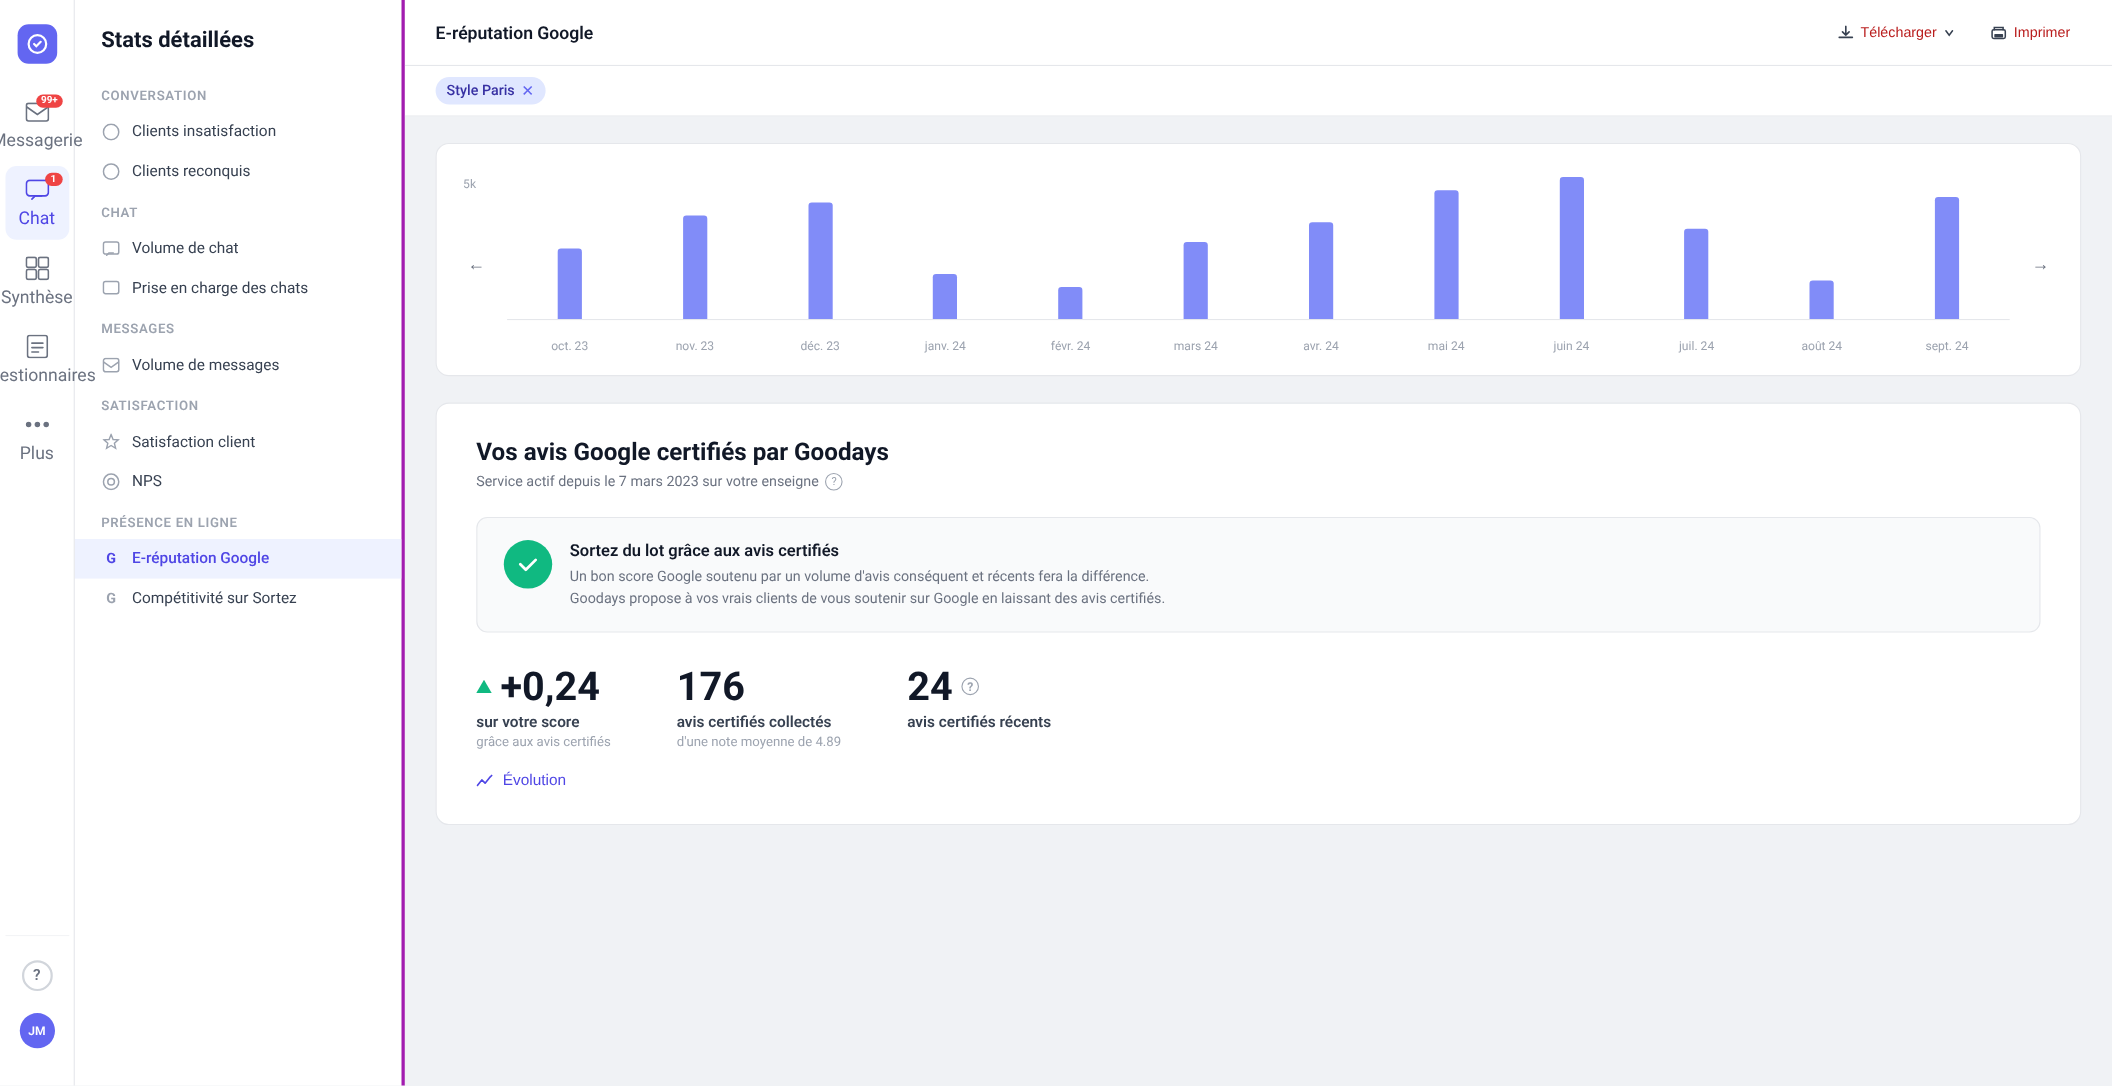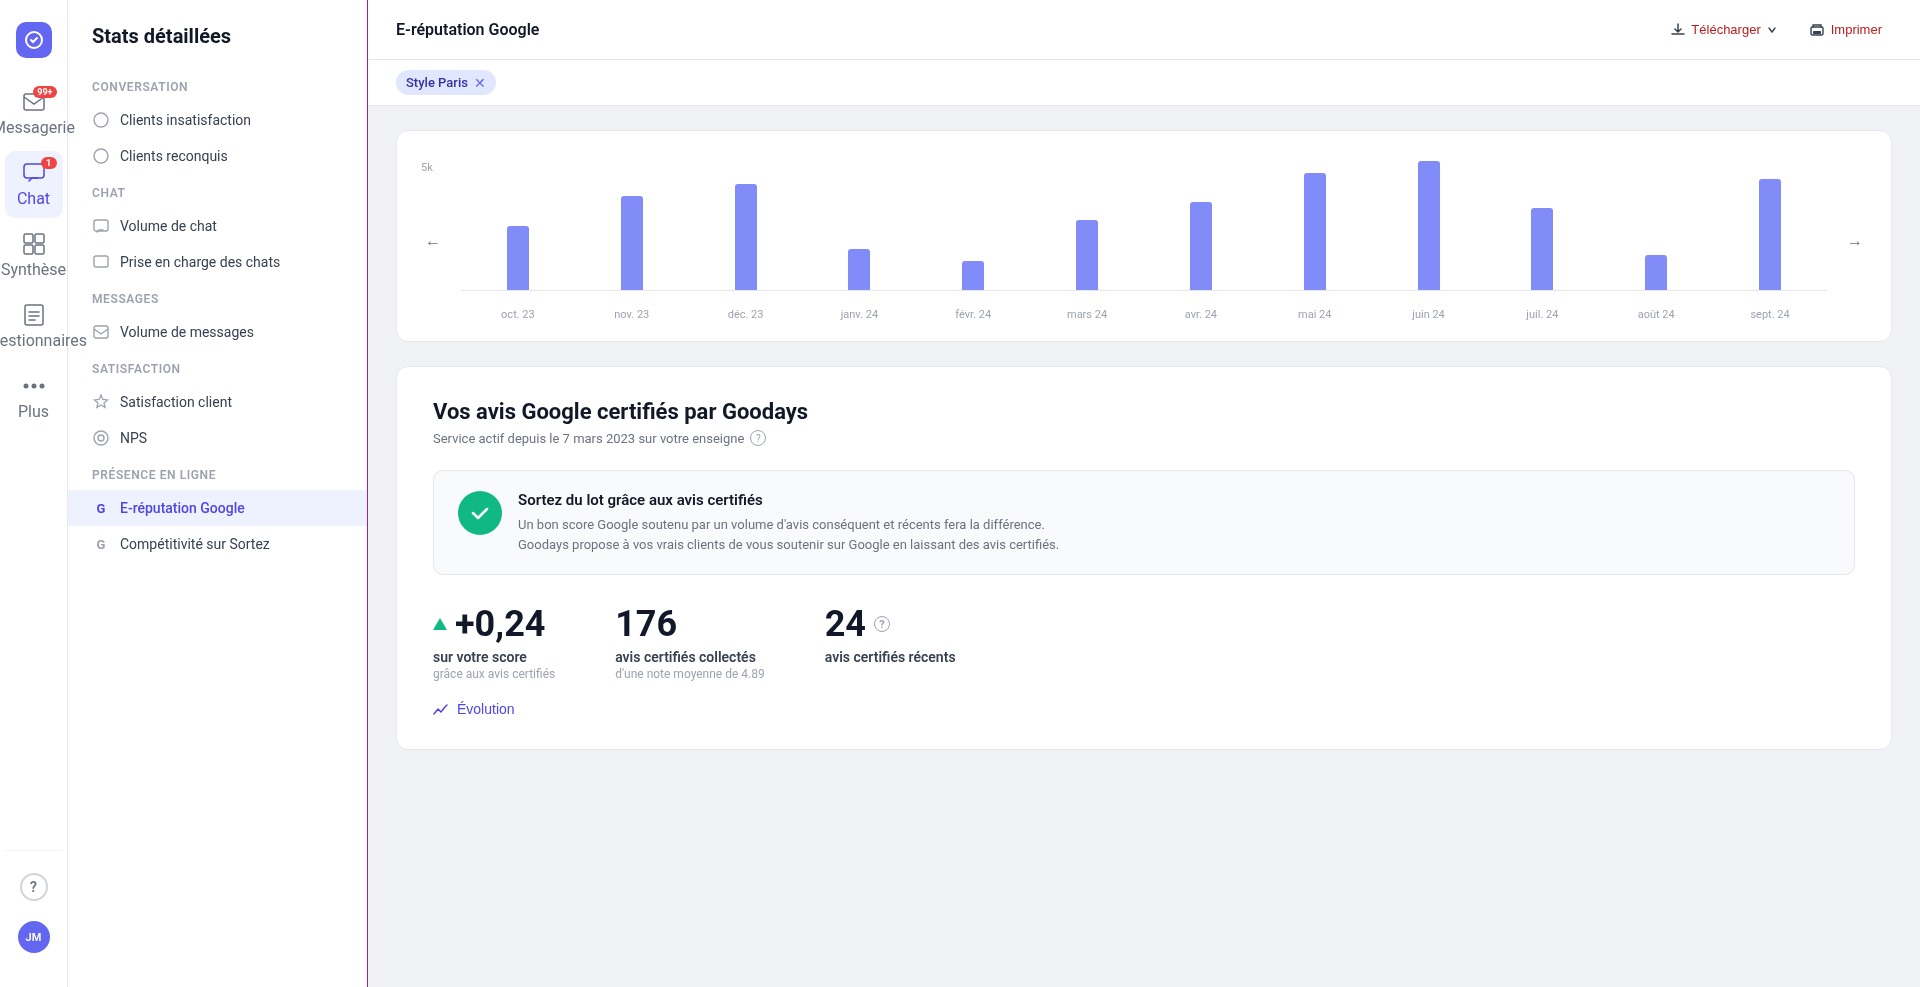--- a/index.html
+++ b/index.html
@@ -80,21 +80,21 @@
       justify-content: center;
       color: #6b7280;
       font-size: 14px;
       font-weight: 600;
     }
 
     
     .nav-sidebar {
       width: 300px;
       background: #fff;
-      border-right: 1px solid #a21caf;
+      border-right: 3px solid #a21caf;
       display: flex;
       flex-direction: column;
       padding: 24px 0;
       overflow-y: auto;
     }
     .nav-sidebar-title {
       font-size: 20px;
       font-weight: 700;
       color: #111827;
       padding: 0 24px 20px;

